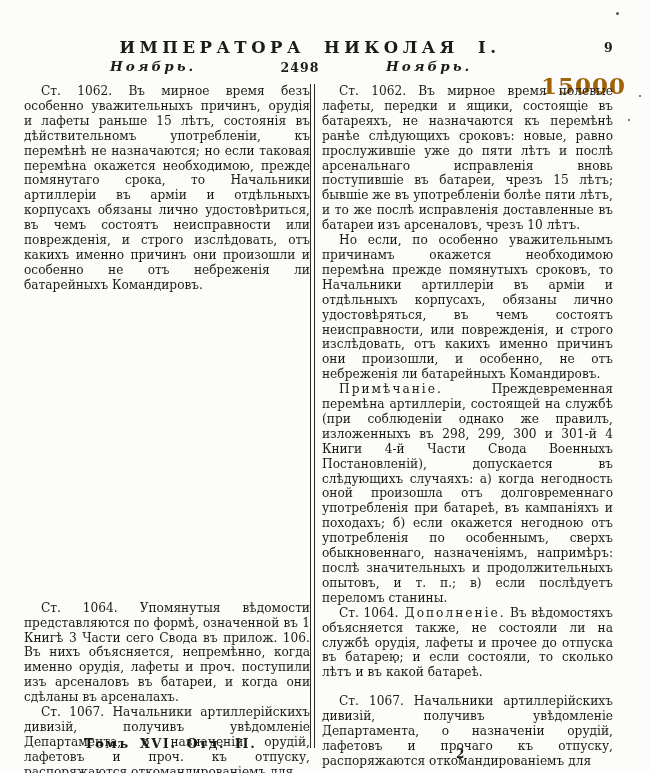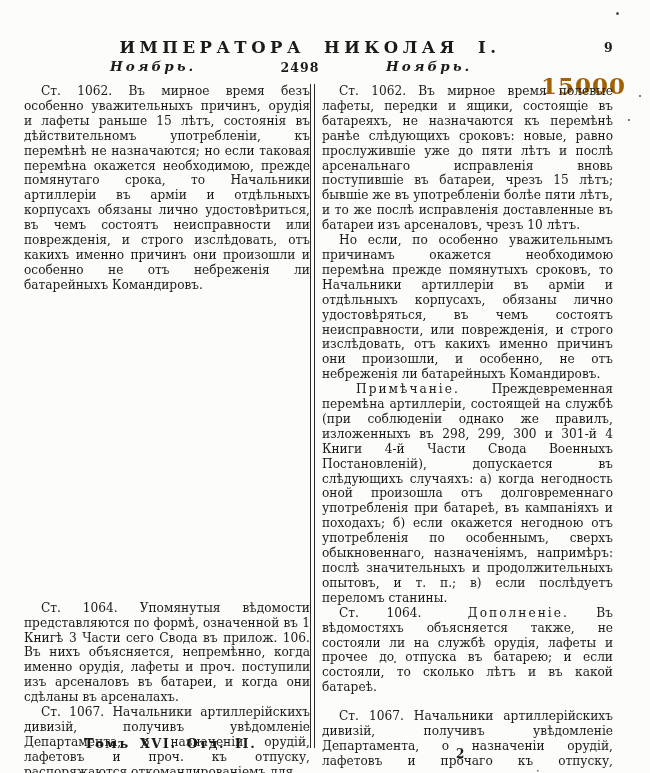--- a/index.html
+++ b/index.html
@@ -45,21 +45,21 @@
     text-align:justify;
   }
   .col-left{left:24px;width:286px;}
   .col-right{left:322px;width:291px;}
   .divider{
     position:absolute;top:84px;left:310px;height:664px;width:3px;
     border-left:1.5px solid #2b2925;border-right:1.5px solid #2b2925;
   }
   .para{margin:0;text-indent:17px;}
   .it{}
-  .spaced{letter-spacing:2px;margin-left:17px;}
+  .spaced{letter-spacing:2px;}
   .footer-left{
     position:absolute;top:736px;left:84px;
     font-weight:bold;font-size:13px;letter-spacing:1.5px;word-spacing:4px;
     white-space:nowrap;
   }
   .footer-right{
     position:absolute;top:747px;left:456px;
     font-weight:bold;font-size:12px;
   }
   .speck{position:absolute;background:#55504a;border-radius:50%;}

